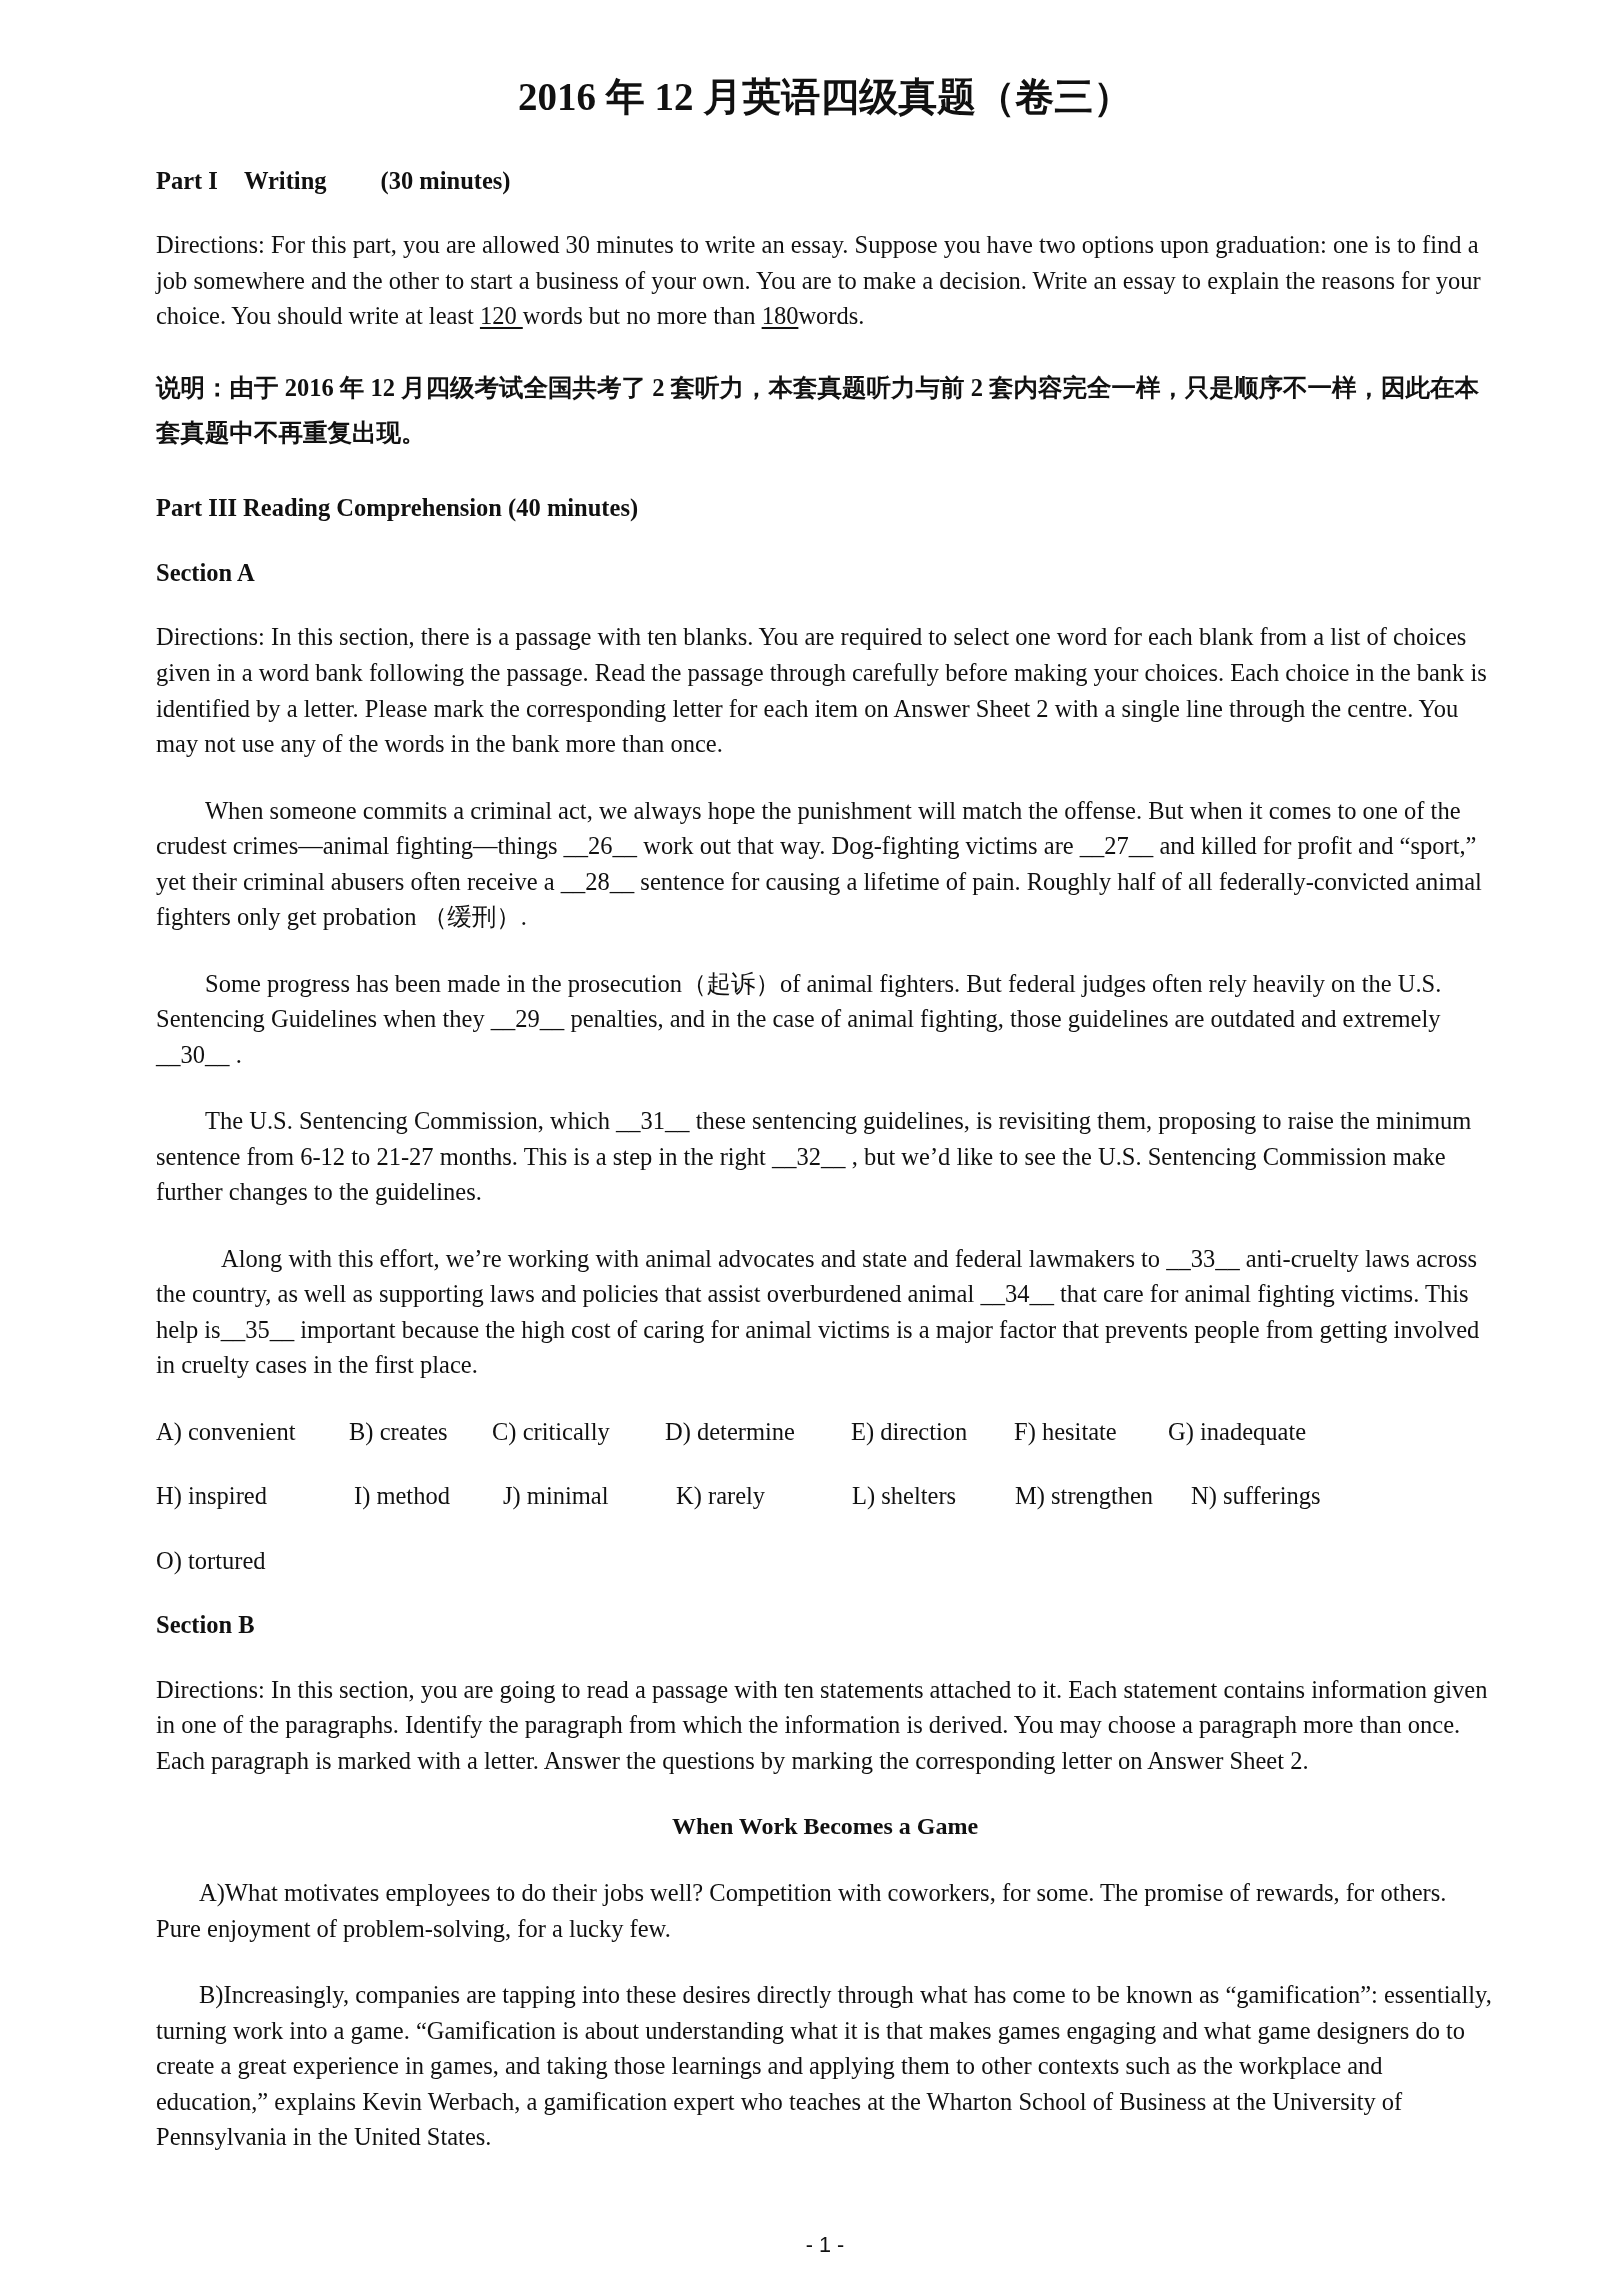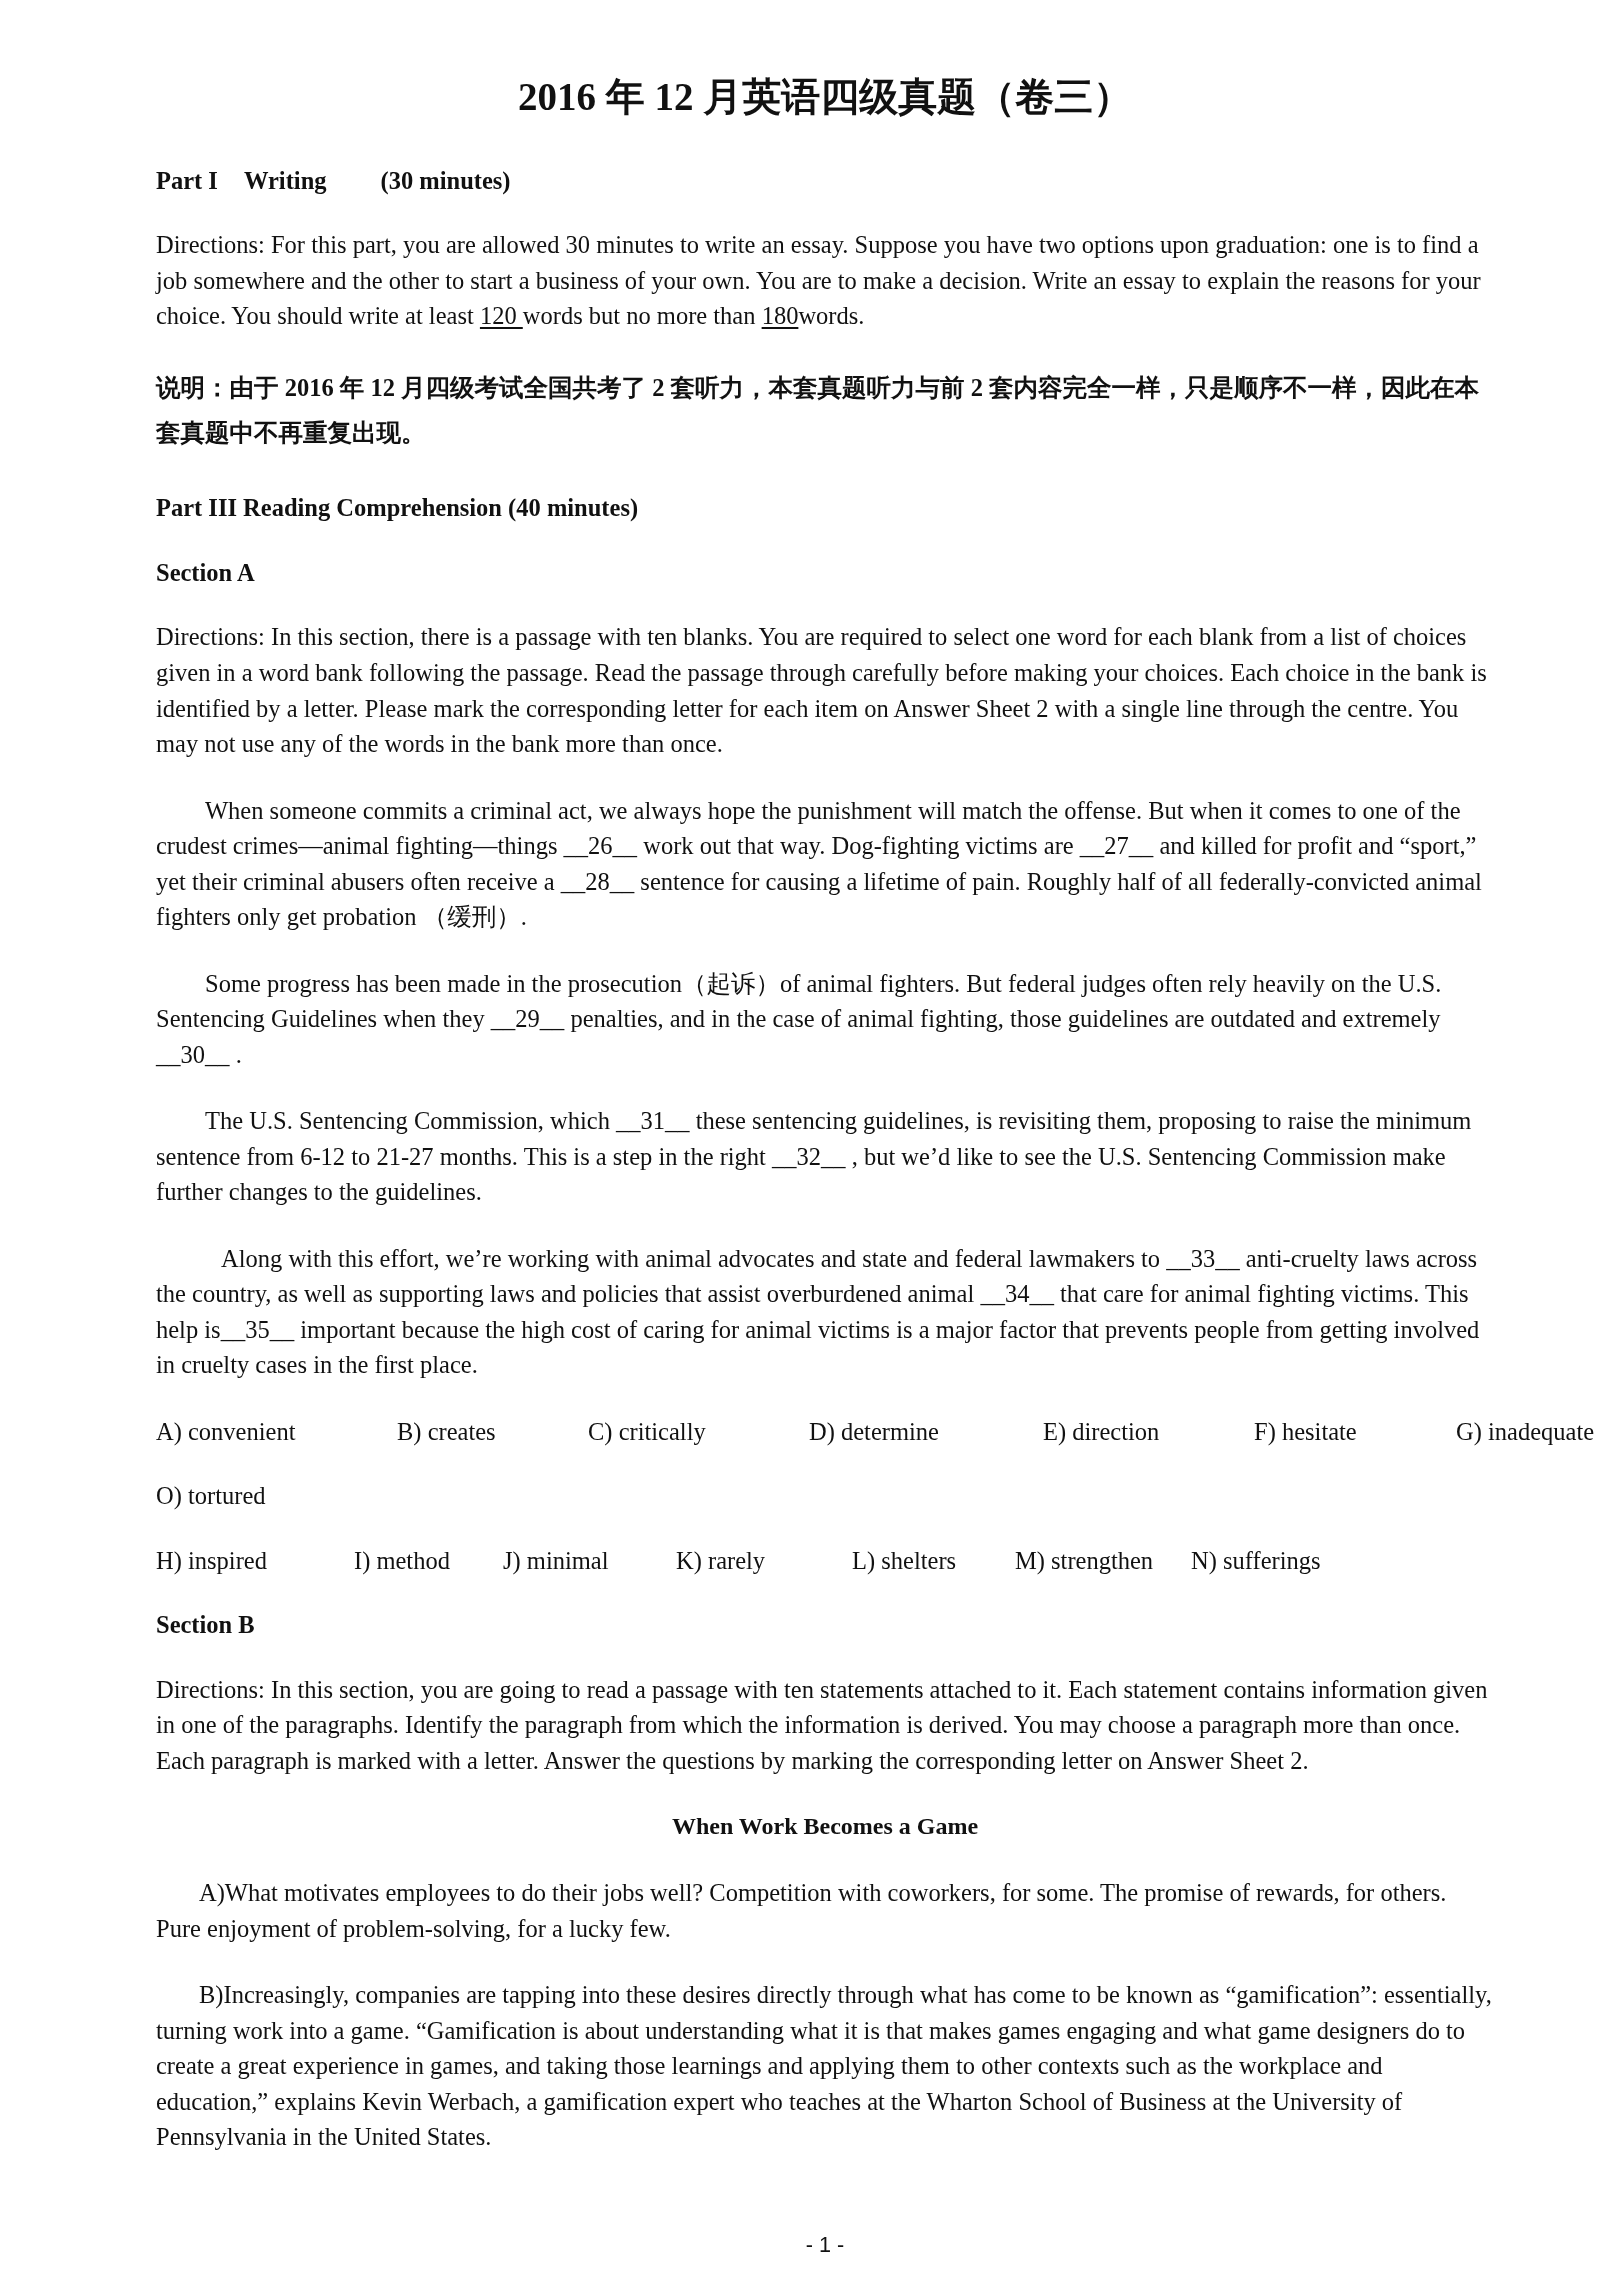--- a/index.html
+++ b/index.html
@@ -30,21 +30,21 @@
   }
   .part1-heading .seg1 { }
   .part1-heading .seg2 { margin-right: 54px; margin-left: 26px; }
   .para { margin: 0 0 31px 0; }
   .note { font-weight: bold; line-height: 1.85; margin-bottom: 35px; }
   .indent-50 { text-indent: 49px; }
   .indent-66 { text-indent: 65px; }
   .indent-44 { text-indent: 43px; }
   .u { text-decoration: underline; text-underline-offset: 2.9px; }
   .wb-row { display: grid; margin: 0 0 29px 0; }
-  .wb-row-1 { grid-template-columns: 193px 143px 173px 186px 163px 154px 1fr; gap: 48px; }
+  .wb-row-1 { grid-template-columns: 193px 143px 173px 186px 163px 154px 1fr; }
   .wb-row-2 { grid-template-columns: 198px 149px 173px 176px 163px 176px 1fr; }
   .wb-row-3 { grid-template-columns: 1fr; }
   .wb-item { white-space: nowrap; }
   .passage-title { text-align: center; font-weight: bold; font-size: 24px; margin: 0 0 31px 0; }
   .footer {
     margin-top: auto;
     text-align: center;
     font-family: "Liberation Sans", "DejaVu Sans", sans-serif;
     font-size: 21.6px;
     color: #111111;
@@ -80,32 +80,32 @@
   <div class="wb-row wb-row-1">
     <span class="wb-item">A) convenient</span>
     <span class="wb-item">B) creates</span>
     <span class="wb-item">C) critically</span>
     <span class="wb-item">D) determine</span>
     <span class="wb-item">E) direction</span>
     <span class="wb-item">F) hesitate</span>
     <span class="wb-item">G) inadequate</span>
   </div>
 
-  <div class="wb-row wb-row-3">
-    <span class="wb-item">O) tortured</span>
-  </div>
-
   <div class="wb-row wb-row-2">
     <span class="wb-item">H) inspired</span>
     <span class="wb-item">I) method</span>
     <span class="wb-item">J) minimal</span>
     <span class="wb-item">K) rarely</span>
     <span class="wb-item">L) shelters</span>
     <span class="wb-item">M) strengthen</span>
     <span class="wb-item">N) sufferings</span>
+  </div>
+
+  <div class="wb-row wb-row-3">
+    <span class="wb-item">O) tortured</span>
   </div>
 
   <h3 class="heading">Section B</h3>
 
   <p class="para">Directions: In this section, you are going to read a passage with ten statements attached to it. Each statement contains information given in one of the paragraphs. Identify the paragraph from which the information is derived. You may choose a paragraph more than once. Each paragraph is marked with a letter. Answer the questions by marking the corresponding letter on Answer Sheet 2.</p>
 
   <p class="passage-title">When Work Becomes a Game</p>
 
   <p class="para indent-44">A)What motivates employees to do their jobs well? Competition with coworkers, for some. The promise of rewards, for others. Pure enjoyment of problem-solving, for a lucky few.</p>
   <p class="para indent-44">B)Increasingly, companies are tapping into these desires directly through what has come to be known as “gamification”: essentially, turning work into a game. “Gamification is about understanding what it is that makes games engaging and what game designers do to create a great experience in games, and taking those learnings and applying them to other contexts such as the workplace and education,” explains Kevin Werbach, a gamification expert who teaches at the Wharton School of Business at the University of Pennsylvania in the United States.</p>

